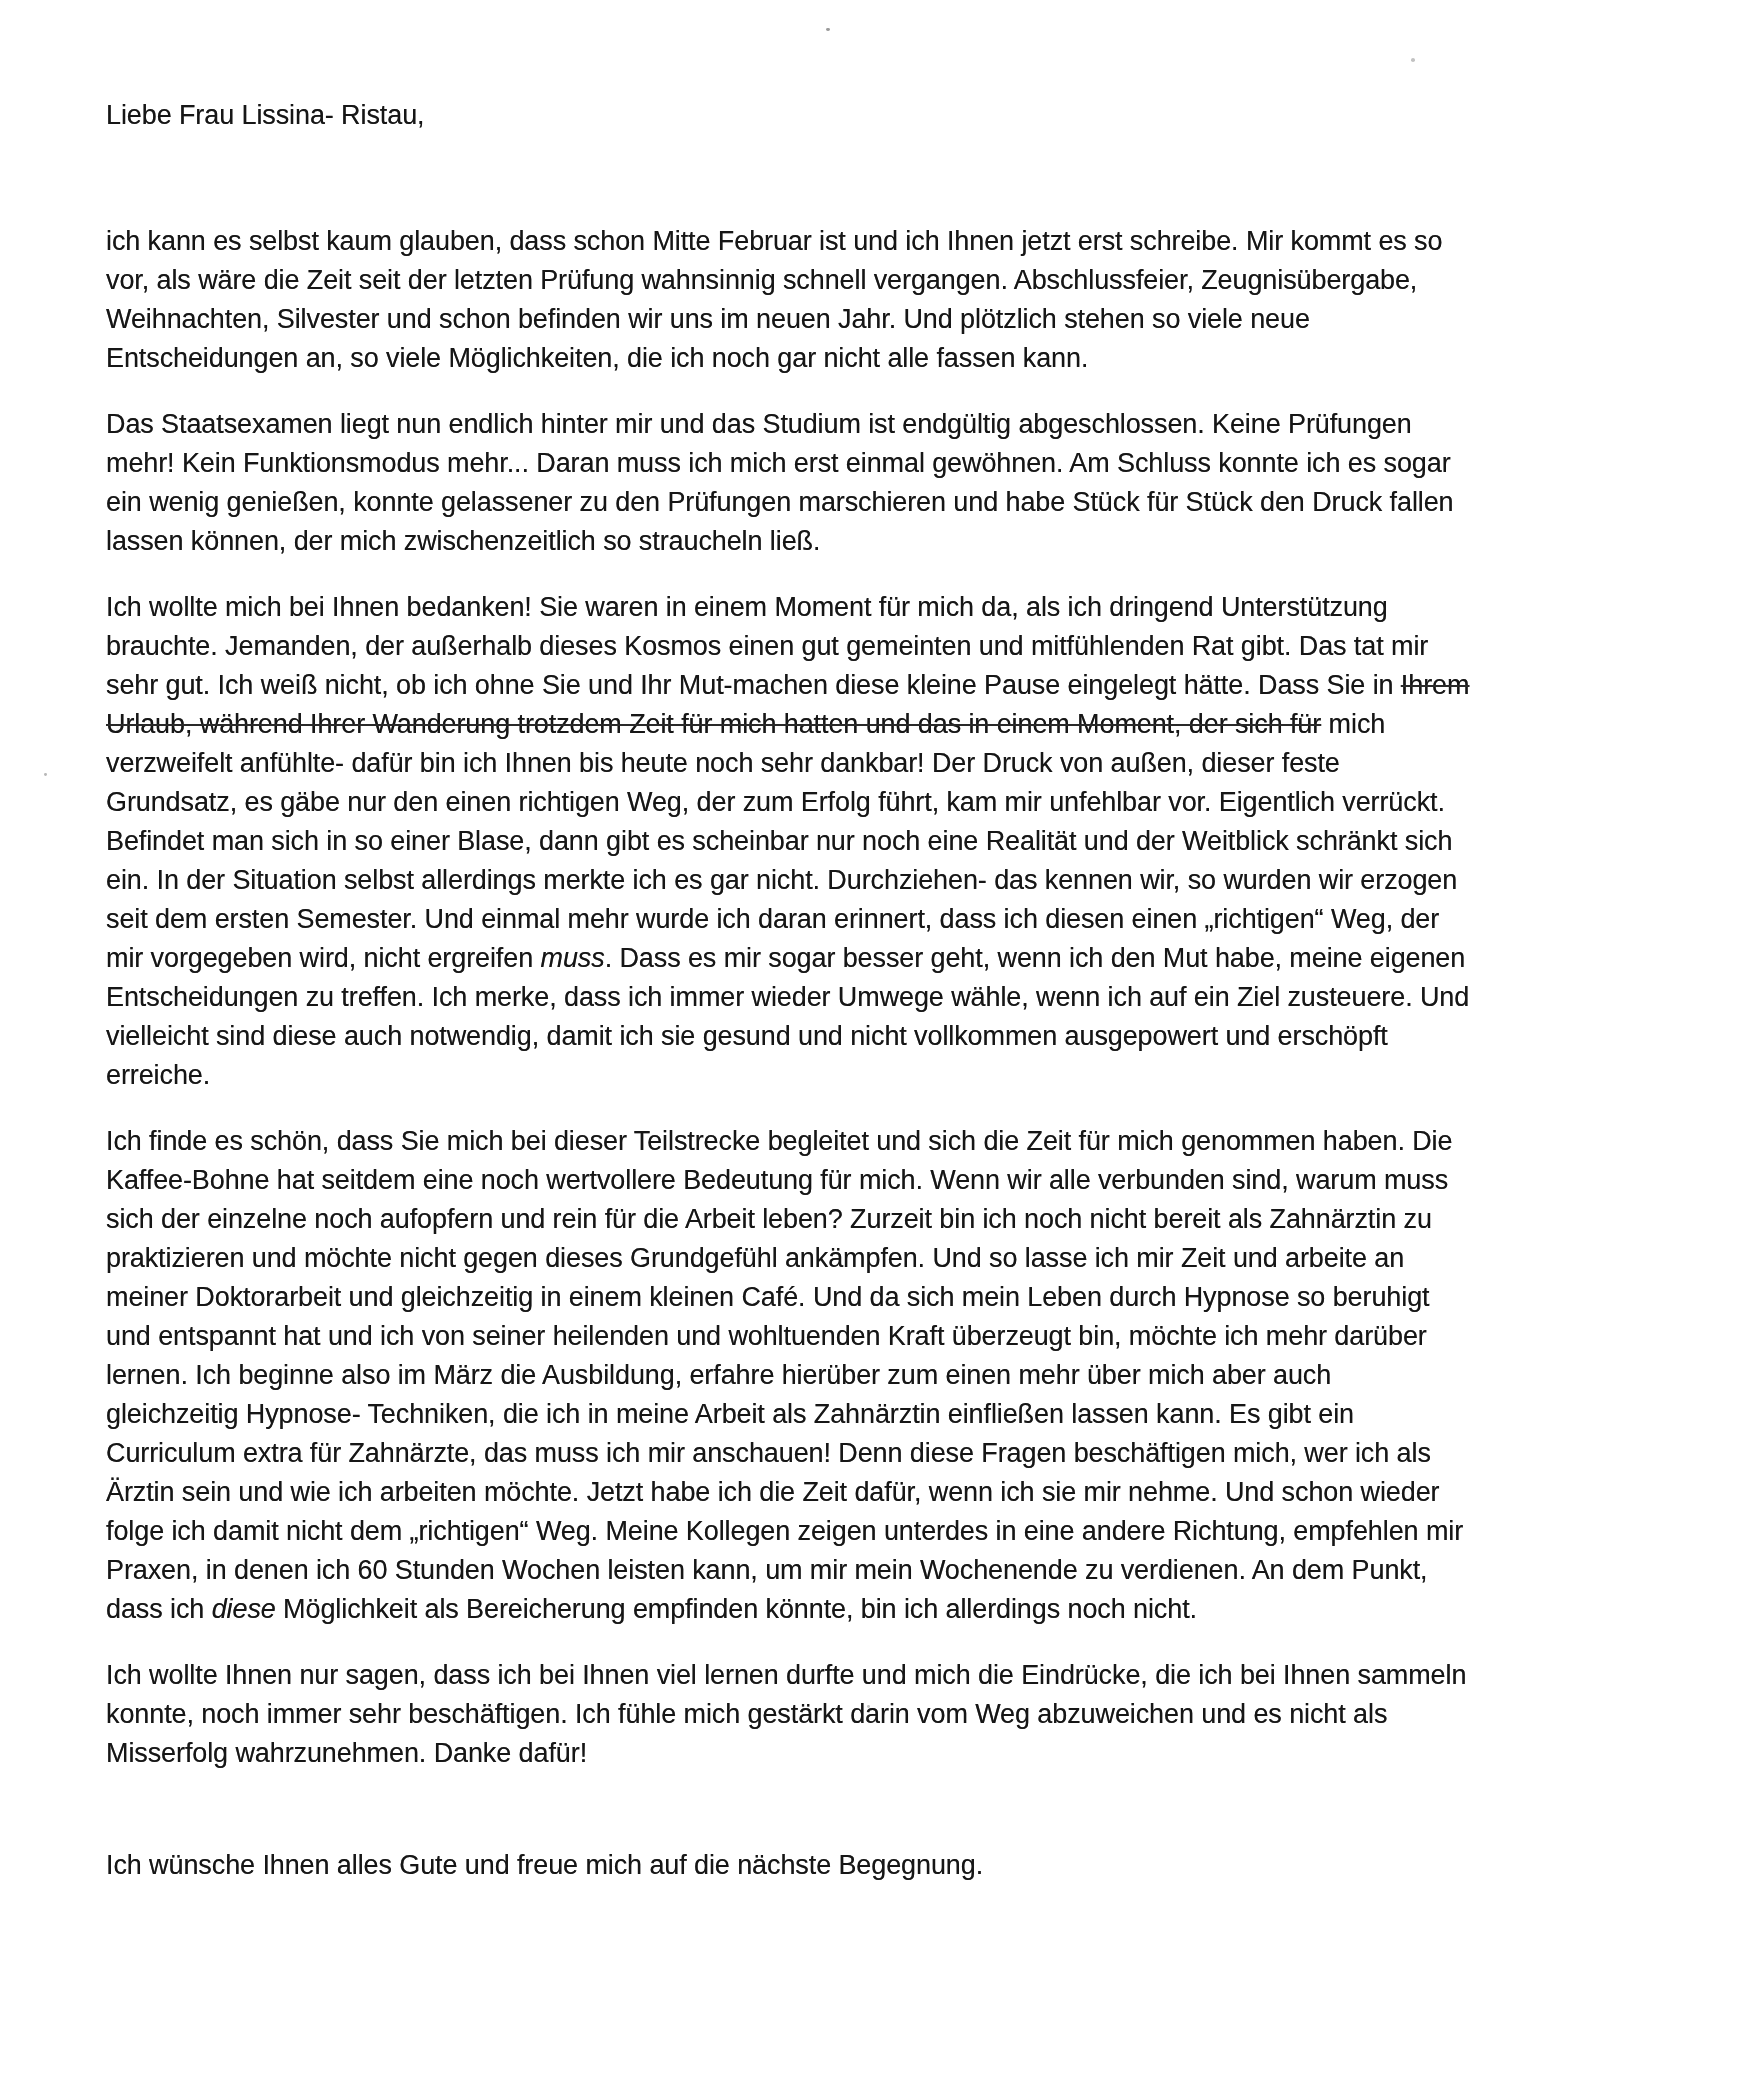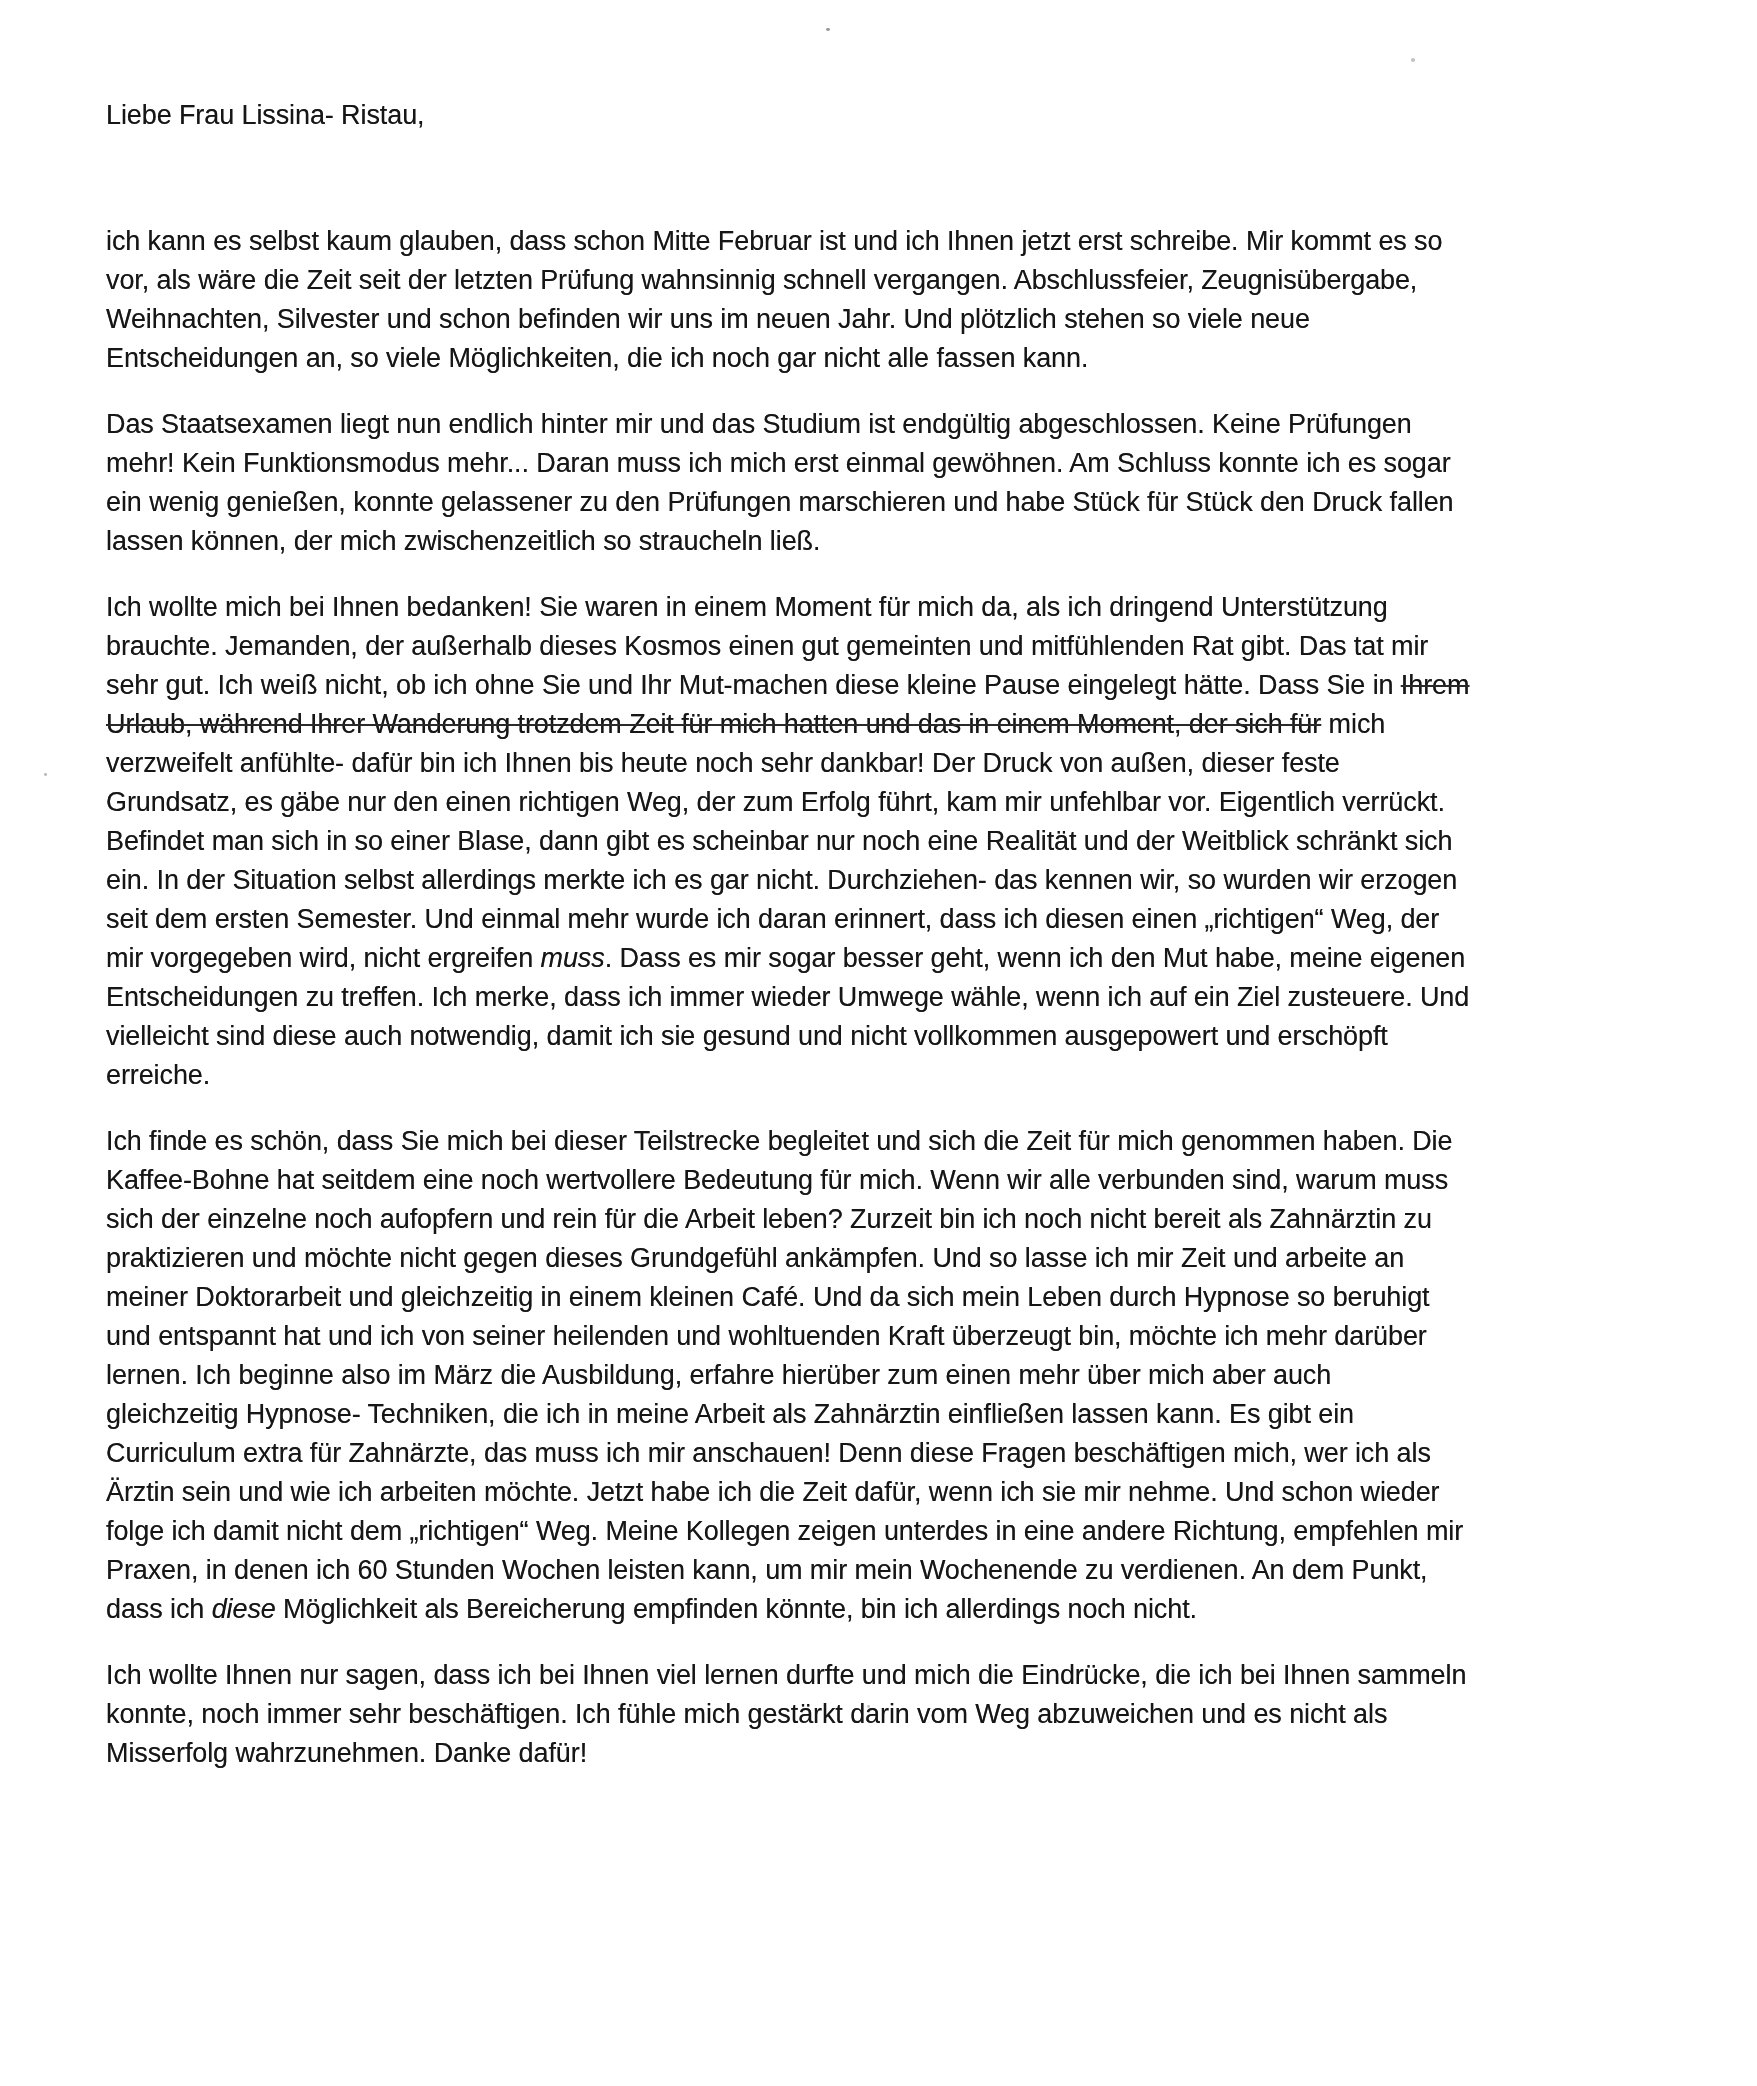--- a/index.html
+++ b/index.html
@@ -63,14 +63,15 @@
   <p class="salutation">Liebe Frau Lissina- Ristau,</p>
 
   <div id="letter-body">
       <p class="para"><span class="seg-normal">ich kann es selbst kaum glauben, dass schon Mitte Februar ist und ich Ihnen jetzt erst schreibe. Mir kommt es so vor, als wäre die Zeit seit der letzten Prüfung wahnsinnig schnell vergangen. Abschlussfeier, Zeugnisübergabe, Weihnachten, Silvester und schon befinden wir uns im neuen Jahr. Und plötzlich stehen so viele neue Entscheidungen an, so viele Möglichkeiten, die ich noch gar nicht alle fassen kann.</span></p>
       <p class="para"><span class="seg-normal">Das Staatsexamen liegt nun endlich hinter mir und das Studium ist endgültig abgeschlossen. Keine Prüfungen mehr! Kein Funktionsmodus mehr... Daran muss ich mich erst einmal gewöhnen. Am Schluss konnte ich es sogar ein wenig genießen, konnte gelassener zu den Prüfungen marschieren und habe Stück für Stück den Druck fallen lassen können, der mich zwischenzeitlich so straucheln ließ.</span></p>
       <p class="para"><span class="seg-normal">Ich wollte mich bei Ihnen bedanken! Sie waren in einem Moment für mich da, als ich dringend Unterstützung brauchte. Jemanden, der außerhalb dieses Kosmos einen gut gemeinten und mitfühlenden Rat gibt. Das tat mir sehr gut. Ich weiß nicht, ob ich ohne Sie und Ihr Mut-machen diese kleine Pause eingelegt hätte. Dass Sie in </span><span class="seg-strike">Ihrem Urlaub, während Ihrer Wanderung trotzdem Zeit für mich hatten und das in einem Moment, der sich für</span><span class="seg-normal"> mich verzweifelt anfühlte- dafür bin ich Ihnen bis heute noch sehr dankbar! Der Druck von außen, dieser feste Grundsatz, es gäbe nur den einen richtigen Weg, der zum Erfolg führt, kam mir unfehlbar vor. Eigentlich verrückt. Befindet man sich in so einer Blase, dann gibt es scheinbar nur noch eine Realität und der Weitblick schränkt sich ein. In der Situation selbst allerdings merkte ich es gar nicht. Durchziehen- das kennen wir, so wurden wir erzogen seit dem ersten Semester. Und einmal mehr wurde ich daran erinnert, dass ich diesen einen „richtigen“ Weg, der mir vorgegeben wird, nicht ergreifen </span><span class="seg-italic">muss</span><span class="seg-normal">. Dass es mir sogar besser geht, wenn ich den Mut habe, meine eigenen Entscheidungen zu treffen. Ich merke, dass ich immer wieder Umwege wähle, wenn ich auf ein Ziel zusteuere. Und vielleicht sind diese auch notwendig, damit ich sie gesund und nicht vollkommen ausgepowert und erschöpft erreiche.</span></p>
       <p class="para"><span class="seg-normal">Ich finde es schön, dass Sie mich bei dieser Teilstrecke begleitet und sich die Zeit für mich genommen haben. Die Kaffee-Bohne hat seitdem eine noch wertvollere Bedeutung für mich. Wenn wir alle verbunden sind, warum muss sich der einzelne noch aufopfern und rein für die Arbeit leben? Zurzeit bin ich noch nicht bereit als Zahnärztin zu praktizieren und möchte nicht gegen dieses Grundgefühl ankämpfen. Und so lasse ich mir Zeit und arbeite an meiner Doktorarbeit und gleichzeitig in einem kleinen Café. Und da sich mein Leben durch Hypnose so beruhigt und entspannt hat und ich von seiner heilenden und wohltuenden Kraft überzeugt bin, möchte ich mehr darüber lernen. Ich beginne also im März die Ausbildung, erfahre hierüber zum einen mehr über mich aber auch gleichzeitig Hypnose- Techniken, die ich in meine Arbeit als Zahnärztin einfließen lassen kann. Es gibt ein Curriculum extra für Zahnärzte, das muss ich mir anschauen! Denn diese Fragen beschäftigen mich, wer ich als Ärztin sein und wie ich arbeiten möchte. Jetzt habe ich die Zeit dafür, wenn ich sie mir nehme. Und schon wieder folge ich damit nicht dem „richtigen“ Weg. Meine Kollegen zeigen unterdes in eine andere Richtung, empfehlen mir Praxen, in denen ich 60 Stunden Wochen leisten kann, um mir mein Wochenende zu verdienen. An dem Punkt, dass ich </span><span class="seg-italic">diese</span><span class="seg-normal"> Möglichkeit als Bereicherung empfinden könnte, bin ich allerdings noch nicht.</span></p>
       <p class="para"><span class="seg-normal">Ich wollte Ihnen nur sagen, dass ich bei Ihnen viel lernen durfte und mich die Eindrücke, die ich bei Ihnen sammeln konnte, noch immer sehr beschäftigen. Ich fühle mich gestärkt darin vom Weg abzuweichen und es nicht als Misserfolg wahrzunehmen. Danke dafür!</span></p>
     </div>
 
+  <p class="closing">Ich wünsche Ihnen alles Gute und freue mich auf die nächste Begegnung.</p>
 </div>
 
 
 </body></html>

